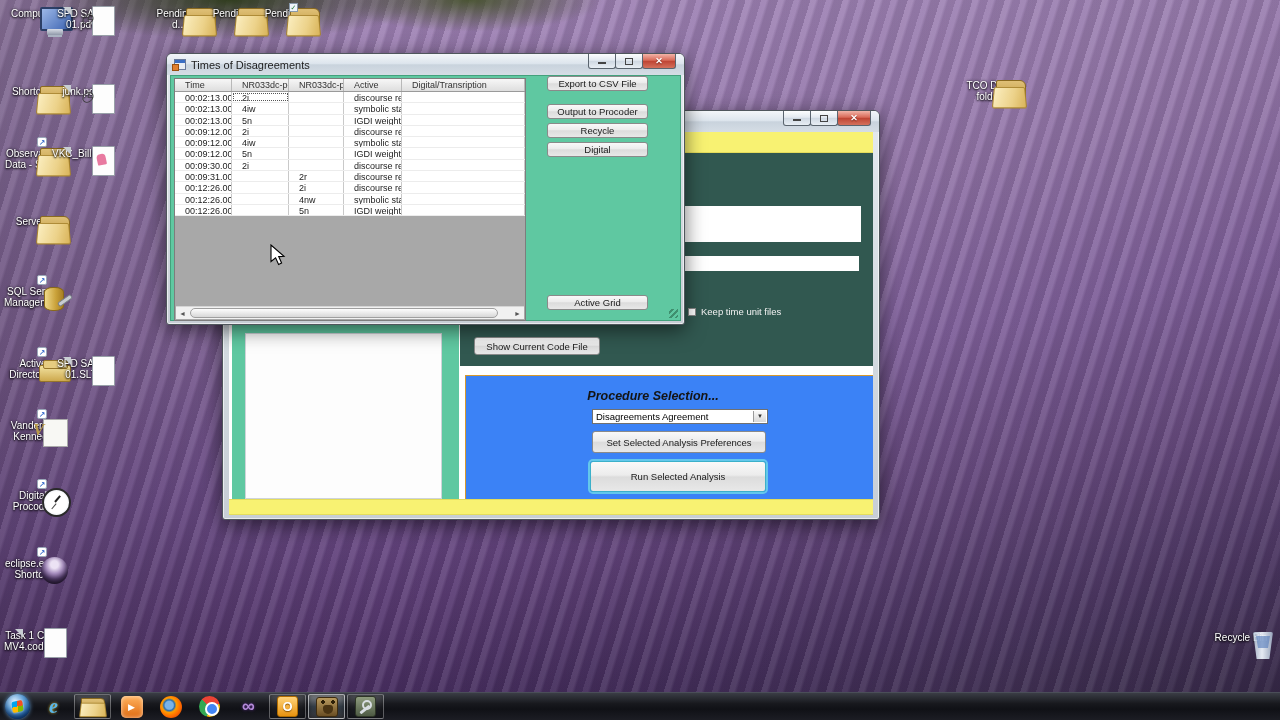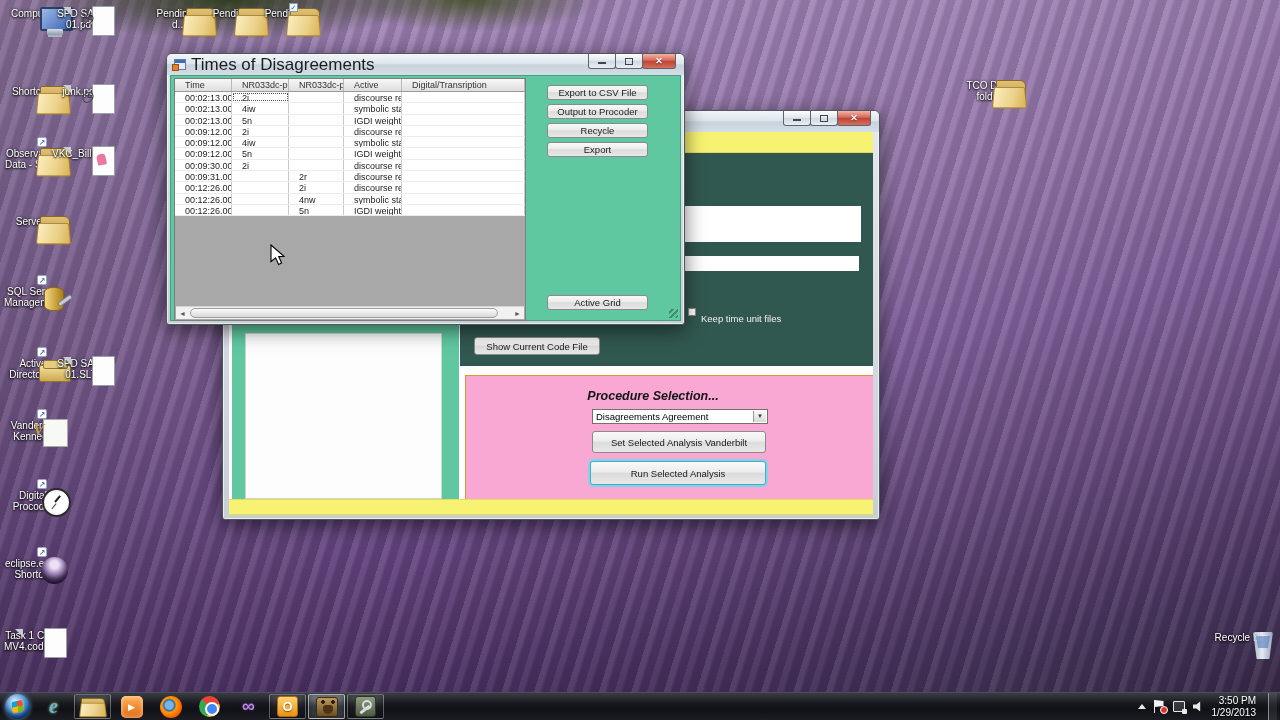--- a/index.html
+++ b/index.html
@@ -62,56 +62,56 @@
     background:linear-gradient(90deg,rgba(185,200,218,.85),rgba(242,248,255,.92) 45%,rgba(165,182,204,.85));
     clip-path:polygon(0 0,100% 0,82% 100%,18% 100%);border-radius:2px;}
   .ic-trash::after{content:"";position:absolute;left:15px;top:6px;width:14px;height:12px;
     background:rgba(80,120,185,.6);clip-path:polygon(0 0,100% 0,86% 100%,14% 100%);}
 
   
   .win{position:absolute;border:1px solid #4f565c;border-radius:6px 6px 3px 3px;
     box-shadow:0 5px 20px rgba(0,0,0,.55), inset 0 0 0 1px rgba(255,255,255,.6);
     background:linear-gradient(#e3e9ee,#c7ced5);}
   .titlebar{height:21px;border-radius:5px 5px 0 0;display:flex;align-items:center;padding:0 7px;
-    font-size:17px;color:#1c1c1c;
+    font-size:11px;color:#1c1c1c;
     background:linear-gradient(#f3f6f9,#dde5ed 45%,#c9d3dd 52%,#d5dde5);}
   .winbtns{position:absolute;top:0;right:8px;display:flex;z-index:2;}
   .wbtn{width:28px;height:15px;margin-left:-1px;border:1px solid #5a646e;border-top:none;
     display:flex;align-items:center;justify-content:center;border-radius:0 0 3px 3px;
     background:linear-gradient(#fdfefe,#e3e9f0 45%,#cfd8e2 52%,#e8eef4);}
   .wbtn .mingl{width:8px;height:2px;background:#444;margin-top:4px;}
   .wbtn .maxgl{width:8px;height:7px;border:1.5px solid #444;}
   .wbtn.close{width:34px;color:#fff;font-size:9px;font-weight:bold;
     background:linear-gradient(#f2b4a8,#d86a58 45%,#bf4534 52%,#d4705c);text-shadow:0 1px 1px #7a2015;}
 
   
   .mainwin{left:222px;top:110px;width:658px;height:410px;z-index:10;}
   .mclient{position:absolute;left:6px;right:6px;top:21px;bottom:4px;background:#fff;overflow:hidden;}
   .ystrip{position:absolute;left:0;right:0;background:#f8f272;border-bottom:1px solid #e4dd5c;}
   .gpanel{position:absolute;left:3px;top:21px;width:227px;height:352px;background:#5fc8a1;}
   .listbox{position:absolute;left:13px;top:180px;width:197px;height:166px;background:#fdfdfd;border:1px solid #cfd4d9;}
   .tpanel{position:absolute;left:231px;top:21px;width:415px;height:213px;background:#315850;}
   .note{position:absolute;left:236px;top:29px;color:#f2f2f2;font-size:9.5px;}
   .tinput{position:absolute;background:#fff;border:none;}
   .cbox{position:absolute;left:228px;top:155px;width:8px;height:8px;background:#fff;border:1px solid #8a8a8a;}
-  .cblabel{position:absolute;left:241px;top:153px;color:#f2f2f2;font-size:9.5px;margin-top:7px;}
+  .cblabel{position:absolute;left:241px;top:153px;color:#f2f2f2;font-size:9.5px;}
   .fbtn{display:flex;align-items:center;justify-content:center;color:#1a1a1a;font-size:9.5px;
     background:linear-gradient(#f9f9f9,#ececec 45%,#dcdcdc 52%,#e8e8e8);
     border:1px solid #8a8a8a;border-radius:3px;}
   .showbtn{position:absolute;left:14px;top:184px;width:126px;height:18px;}
-  .opanel{position:absolute;left:236px;top:243px;width:410px;height:130px;background:#f9a8d4;border:1px solid #d5992f;}
+  .opanel{position:absolute;left:236px;top:243px;width:410px;height:130px;background:#3b82f6;border:1px solid #d5992f;}
   .ptitle{position:absolute;top:13px;left:0;right:34px;text-align:center;font-weight:bold;
     font-style:italic;font-size:12.5px;color:#141414;}
   .combo{position:absolute;left:126px;top:33px;width:176px;height:15px;background:#fff;
     border:1px solid #707070;font-size:9.5px;padding:1px 16px 0 3px;white-space:nowrap;overflow:hidden;}
   .combo-btn{position:absolute;right:1px;top:1px;width:13px;height:11px;
     background:linear-gradient(#fafafa,#d8d8d8);border-left:1px solid #9a9a9a;
     font-size:6px;line-height:11px;text-align:center;color:#333;}
   .prefbtn{position:absolute;left:126px;top:55px;width:174px;height:22px;}
-  .runbtn{position:absolute;left:124px;top:85px;width:176px;height:24px;
+  .runbtn{position:absolute;left:124px;top:85px;width:176px;height:31px;
     border:1px solid #3bb0c9;box-shadow:0 0 0 2px rgba(110,216,232,.8);}
 
   
   .dialog{left:166px;top:53px;width:519px;height:272px;z-index:30;}
   .dbody{position:absolute;left:3px;right:3px;top:21px;bottom:3px;background:#5fc8a1;border:1px solid #43a17c;}
   .form-icon{width:12px;height:11px;margin-right:5px;position:relative;background:#e8edf4;border:1px solid #6a7a9a;}
   .form-icon::before{content:"";position:absolute;left:0;top:0;right:0;height:3px;background:#3a6ec4;}
   .form-icon::after{content:"";position:absolute;left:-3px;bottom:-2px;width:5px;height:5px;background:#e08030;border:1px solid #9a5010;}
   .grid{position:absolute;left:3px;top:2px;width:352px;height:243px;background:#a8a8a8;
     border:1px solid #7d7d7d;font-size:9px;color:#222;overflow:hidden;}
@@ -314,21 +314,21 @@
       <div class="tinput" style="left:351px;top:124px;width:279px;height:15px"></div>
       <div class="cbox" style="left:459px;top:176px"></div>
       <div class="cblabel" style="left:472px;top:174px">Keep time unit files</div>
       <div class="fbtn showbtn" style="left:245px;top:205px">Show Current Code File</div>
       <div class="opanel">
         <div class="ptitle">Procedure Selection...</div>
         <div class="combo">
           <span>Disagreements Agreement</span>
           <span class="combo-btn">▼</span>
         </div>
-        <div class="fbtn prefbtn">Set Selected Analysis Vanderbilt</div>
+        <div class="fbtn prefbtn">Set Selected Analysis Preferences</div>
         <div class="fbtn runbtn">Run Selected Analysis</div>
       </div>
       <div class="ystrip" style="bottom:0;height:16px;border-top:1px solid #e4dd5c"></div>
     </div>
   </div>
 
   <div class="win dialog">
     <div class="titlebar">
       <span class="form-icon"></span>
       <span>Times of Disagreements</span>
@@ -431,24 +431,24 @@
               <div class="gcell c3">IGDI weighting</div>
               <div class="gcell c4"></div>
             </div>
           </div>
         <div class="hscroll">
           <span class="harrow">◄</span>
           <span class="hthumb"></span>
           <span class="harrow" style="margin-left:auto">►</span>
         </div>
       </div>
-      <div class="fbtn dbtn" style="top:9px">Export to CSV File</div>
+      <div class="fbtn dbtn" style="top:0">Export to CSV File</div>
       <div class="fbtn dbtn" style="top:28px">Output to Procoder</div>
       <div class="fbtn dbtn" style="top:47px">Recycle</div>
-      <div class="fbtn dbtn" style="top:66px">Export</div>
+      <div class="fbtn dbtn" style="top:66px">Digital</div>
       <div class="fbtn dbtn" style="top:219px">Active Grid</div>
       <div class="grip"></div>
     </div>
   </div>
 
   <svg class="cursor" style="left:270px;top:244px" width="18" height="24" viewBox="0 0 18 24">
     <path d="M1,1 L1,17.5 L5.6,13.8 L8.6,20.5 L11.6,19 L8.7,12.6 L14,12.3 Z" fill="#fff" stroke="#000" stroke-width="1.1"></path>
   </svg>
 </div>
 
@@ -477,24 +477,13 @@
   <div class="tbi framed">
       <span class="g-outlook">O</span>
     </div>
   <div class="tbi framed active">
       <span class="g-moose"></span>
     </div>
   <div class="tbi framed">
       <span class="g-tool"></span>
     </div>
 
-  <div class="tray">
-    <span class="tr-arrow"></span>
-    <span class="tr-flag"></span>
-    <span class="tr-net"></span>
-    <span class="tr-vol"></span>
-    <div class="clock">
-      <div>3:50 PM</div>
-      <div>1/29/2013</div>
-    </div>
-    <div class="showdesk"></div>
-  </div>
 </div>
 
 </body></html>

